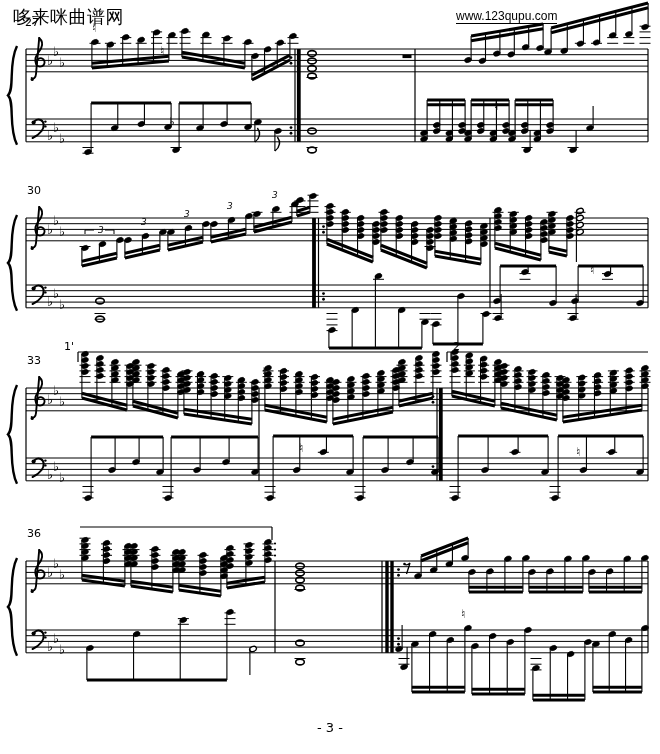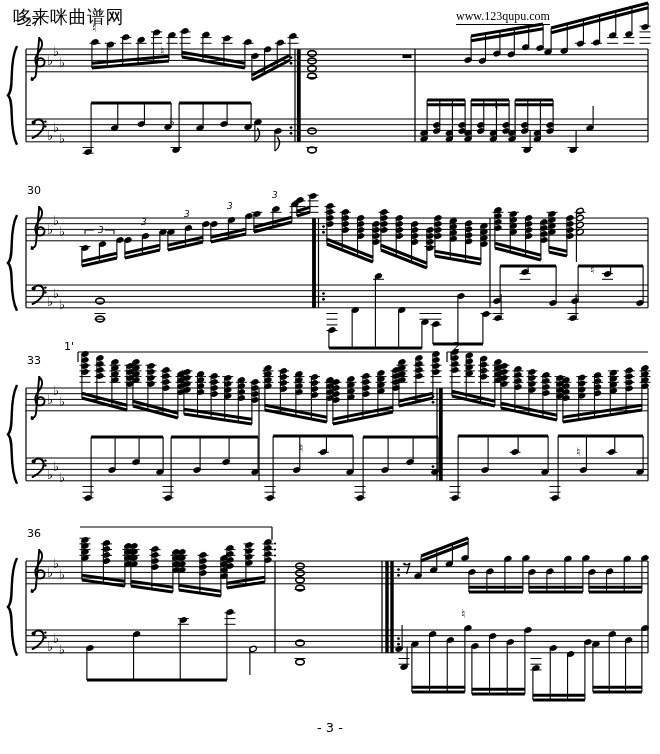--- a/index.html
+++ b/index.html
@@ -1,19 +1,19 @@
 <!DOCTYPE html>
 <html><head>
 <meta charset="utf-8">
 <style>
   html,body{margin:0;padding:0;background:#888;}
   .page{position:relative;width:660px;height:754px;background:#ffffff;overflow:hidden;
         font-family:"DejaVu Sans","Liberation Sans",sans-serif;color:#000;}
   .site-name{position:absolute;left:7px;top:5px;font-size:18px;letter-spacing:0.5px;cursor:pointer;margin-left:6px;}
-  .site-url{position:absolute;left:456px;top:9px;font-size:12px;font-family:Liberation Serif, serif;
+  .site-url{position:absolute;left:456px;top:9px;font-size:12px;font-family:Liberation Sans, sans-serif;
             border-bottom:1px solid #000;padding-bottom:0px;cursor:pointer;}
   .page-number{position:absolute;left:0;right:0;top:720px;text-align:center;font-size:13px;}
   #score-svg{position:absolute;left:0;top:0;}
 </style>
 </head>
 <body>
 
 <div class="page">
   <div class="site-name">哆来咪曲谱网</div>
   <div class="site-url">www.123qupu.com</div>

